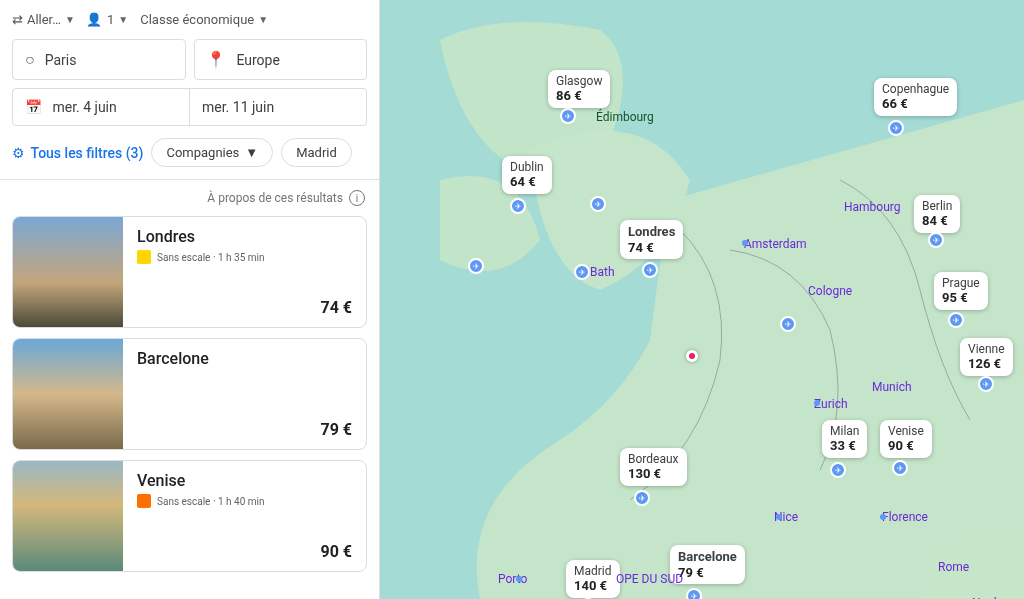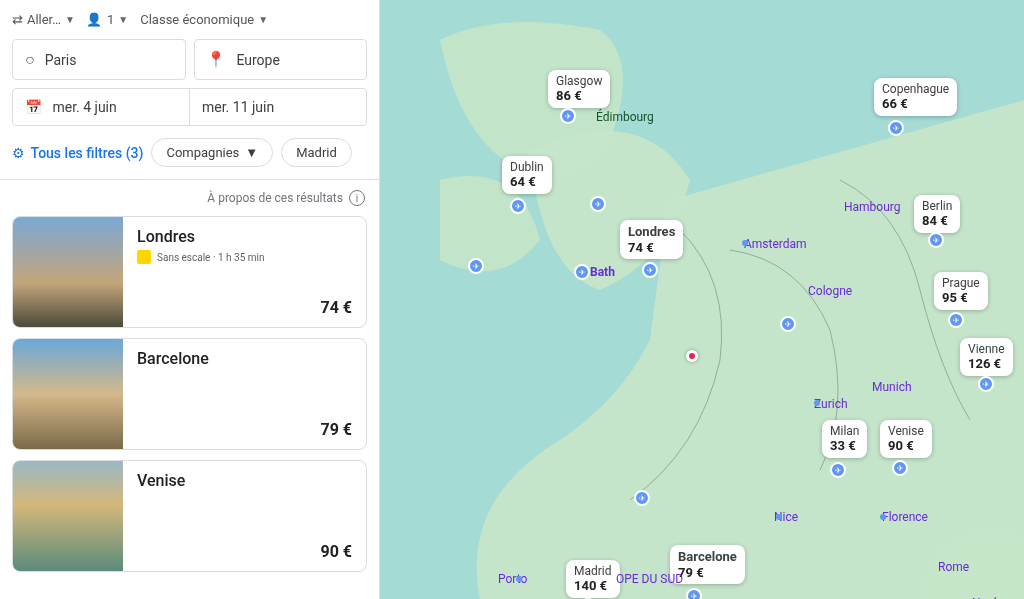--- a/index.html
+++ b/index.html
@@ -119,20 +119,24 @@
         <div class="card-img img-barcelone"></div>
   <div class="card-body">
     <div class="card-title">Barcelone</div>
     <div class="card-price">79 €</div>
   </div>
       </div>
       <div class="card">
         <div class="card-img img-venise"></div>
   <div class="card-body">
     <div class="card-title">Venise</div>
+    <div class="card-sub">
+      <span class="airline-dot" style="background:#ff6f00"></span>
+      <span>Sans escale · 1 h 40 min</span>
+    </div>
     <div class="card-price">90 €</div>
   </div>
       </div>
     </div>
 </div>
 
 <div class="map" id="map">
   <svg width="644" height="599">
 
     <path d="M 60 40 Q 120 10 220 30 Q 260 60 230 140 Q 200 180 140 170 Q 80 140 60 40 Z" fill="#c5e6c9" opacity="0.9"></path>
@@ -164,38 +168,42 @@
       <div class="price">84 €</div>
     </div>
     <div class="pin" style="left: 554px; top: 272px;">
       <div class="city">Prague</div>
       <div class="price">95 €</div>
     </div>
     <div class="pin" style="left: 580px; top: 338px;">
       <div class="city">Vienne</div>
       <div class="price">126 €</div>
     </div>
+    <div class="pin" style="left: 240px; top: 448px;">
+      <div class="city">Bordeaux</div>
+      <div class="price">130 €</div>
+    </div>
     <div class="pin" style="left: 442px; top: 420px;">
       <div class="city">Milan</div>
       <div class="price">33 €</div>
     </div>
     <div class="pin" style="left: 500px; top: 420px;">
       <div class="city">Venise</div>
       <div class="price">90 €</div>
     </div>
     <div class="pin" style="left: 186px; top: 560px;">
       <div class="city">Madrid</div>
       <div class="price">140 €</div>
     </div>
     <div class="pin bold" style="left: 290px; top: 545px;">
       <div class="city">Barcelone</div>
       <div class="price">79 €</div>
     </div>
     <div class="city-label" style="left: 216px; top: 110px;">Édimbourg</div>
-    <div class="city-label muted" style="left: 210px; top: 265px; font-weight: bold;">Bath</div>
+    <div class="city-label muted" style="left: 210px; top: 265px;">Bath</div>
     <div class="city-label muted" style="left: 364px; top: 237px;">Amsterdam</div>
     <div class="city-label muted" style="left: 464px; top: 200px;">Hambourg</div>
     <div class="city-label muted" style="left: 428px; top: 284px;">Cologne</div>
     <div class="city-label muted" style="left: 434px; top: 397px;">Zurich</div>
     <div class="city-label muted" style="left: 492px; top: 380px;">Munich</div>
     <div class="city-label muted" style="left: 394px; top: 510px;">Nice</div>
     <div class="city-label muted" style="left: 502px; top: 510px;">Florence</div>
     <div class="city-label muted" style="left: 558px; top: 560px;">Rome</div>
     <div class="city-label muted" style="left: 592px; top: 596px;">Naples</div>
     <div class="city-label muted" style="left: 118px; top: 572px;">Porto</div>

